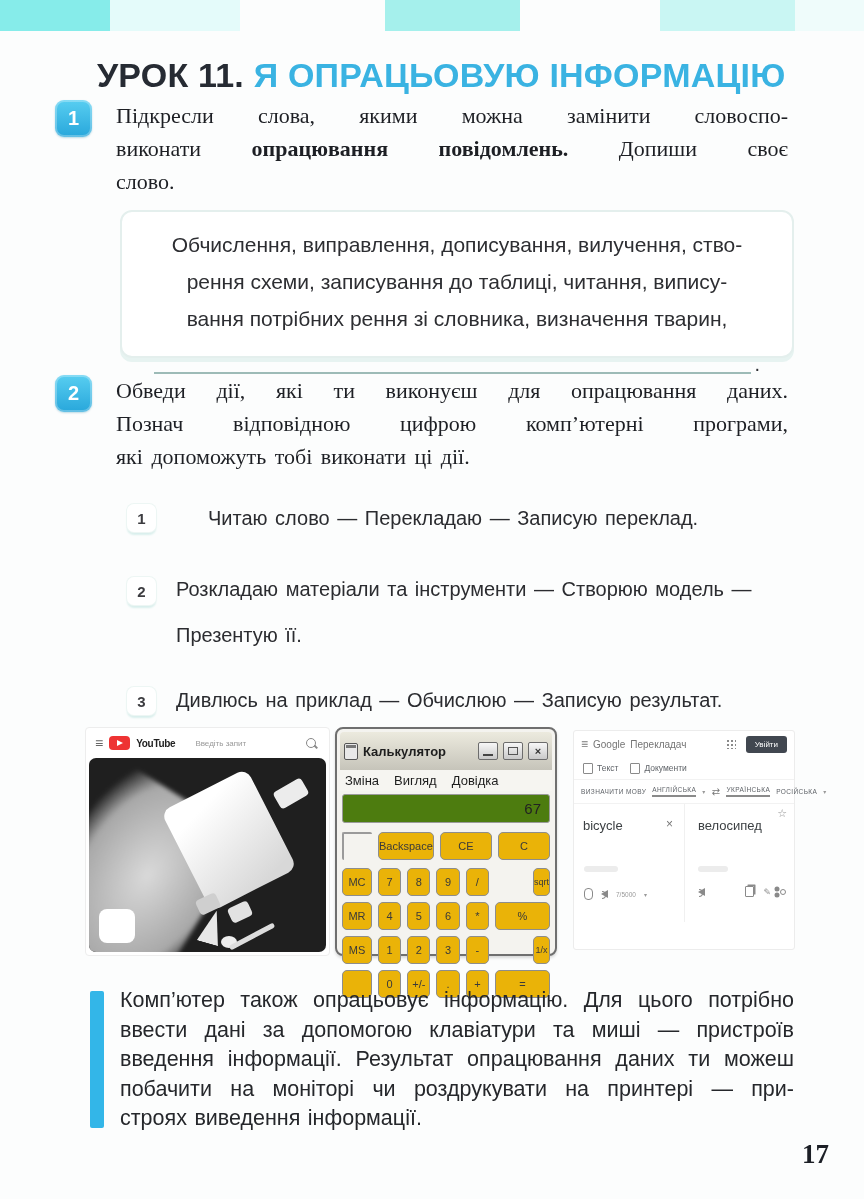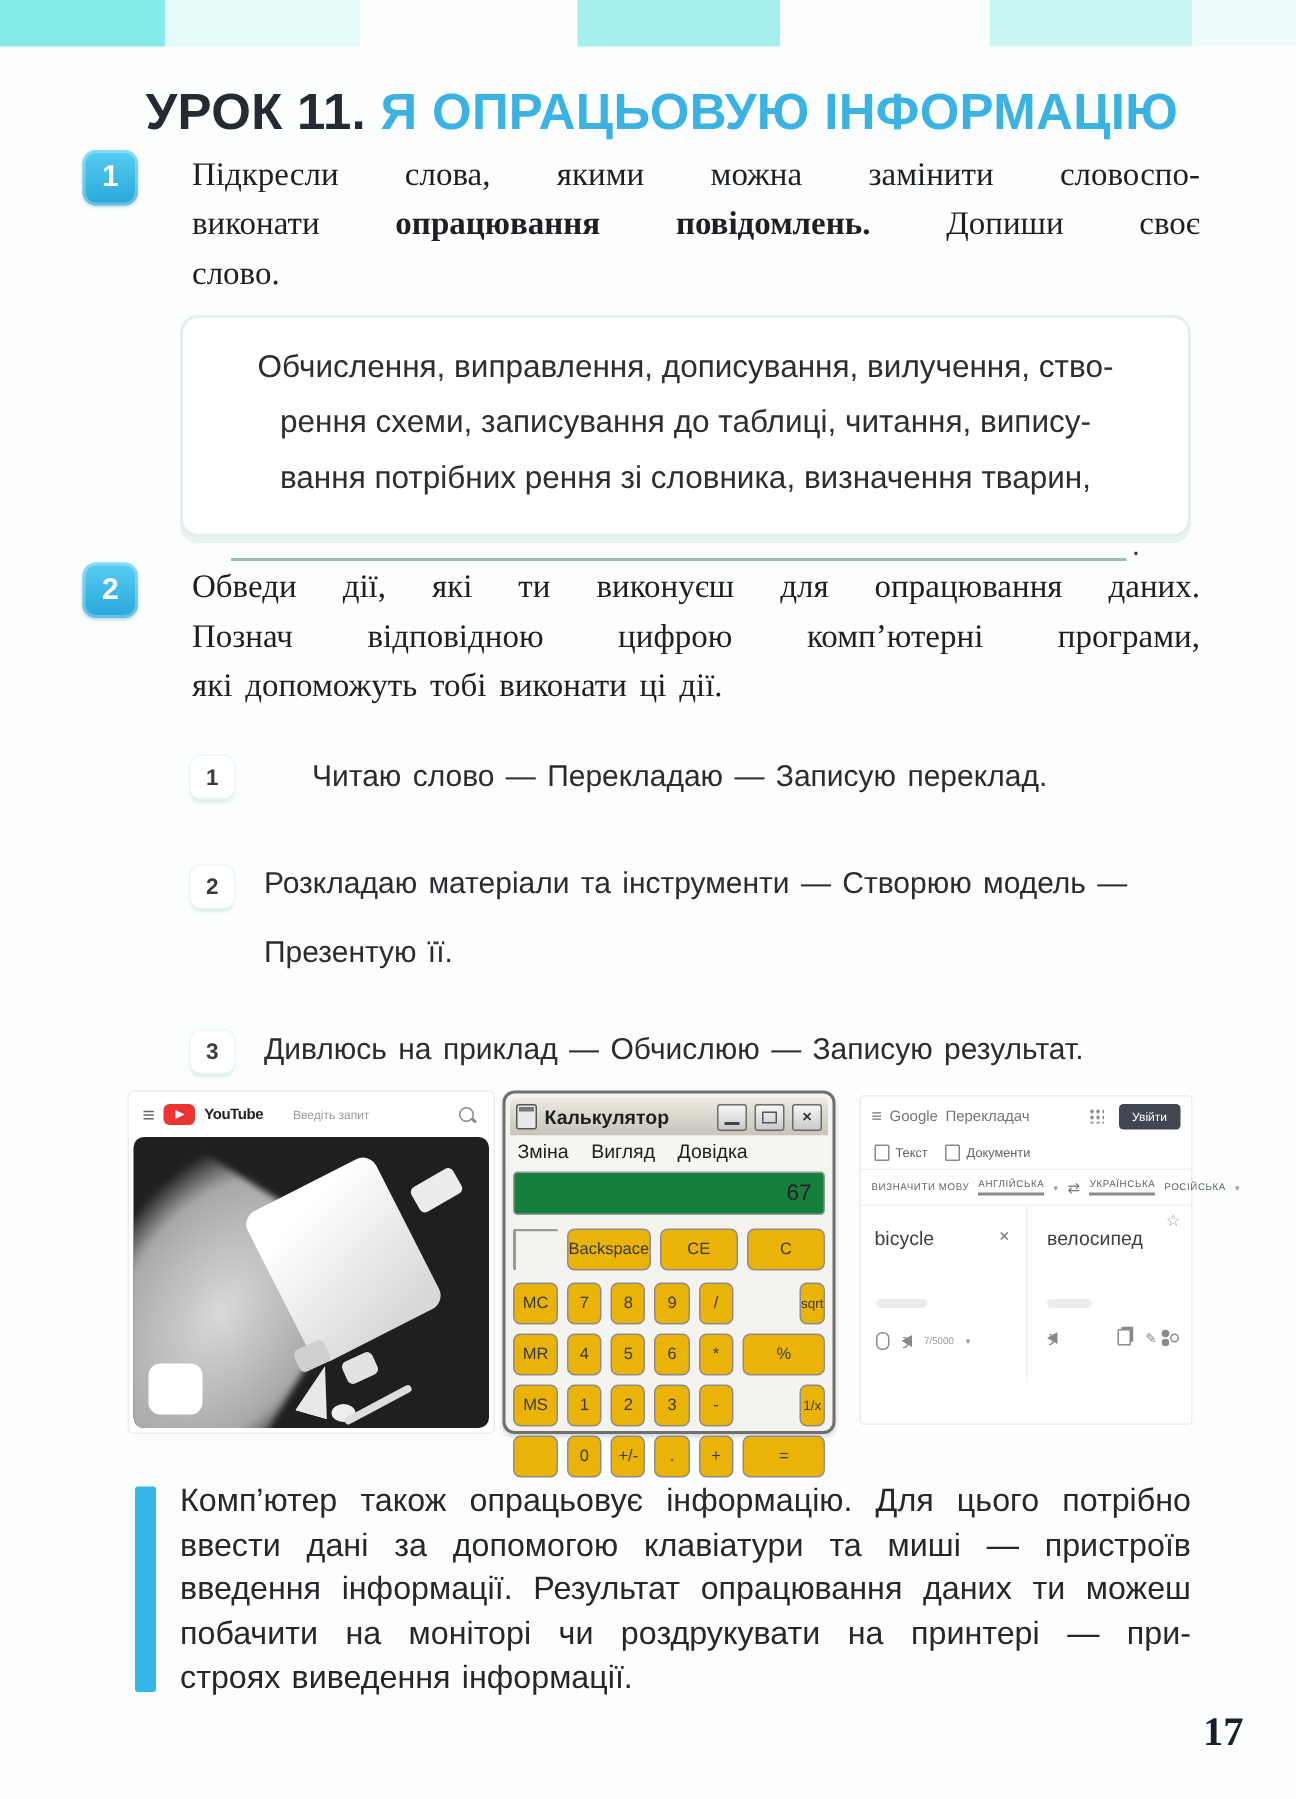--- a/index.html
+++ b/index.html
@@ -19,21 +19,21 @@
   .title .cyan{color:#3ab3e2;}
 
   
   .badge-lg{position:absolute;width:37px;height:37px;border-radius:9px;
             background:linear-gradient(180deg,#58cef1,#28a7db);
             box-shadow:inset 0 0 0 2px rgba(255,255,255,.28),0 1px 2px rgba(0,120,160,.25);
             color:#fff;font-weight:700;font-size:20px;display:flex;align-items:center;justify-content:center;}
   .badge1{left:55px;top:100px;} .badge2{left:55px;top:375px;}
 
   
-  .serif-par{position:absolute;left:128px;width:672px;font-family:"Liberation Serif",serif;
+  .serif-par{position:absolute;left:116px;width:672px;font-family:"Liberation Serif",serif;
              font-size:22px;line-height:33px;color:#1d1f24;word-spacing:3px;}
   .t1{top:99px;} .t2{top:374px;}
   .jl{text-align:justify;text-align-last:justify;}
   .serif-par b{font-weight:700;}
 
   
   .word-box{position:absolute;left:120px;top:210px;width:674px;height:148px;background:#fff;
             border:2px solid #e4efed;border-radius:12px;box-shadow:0 4px 0 #e7f3f1;
             padding:14px 18px 0;box-sizing:border-box;text-align:center;
             font-size:21px;line-height:37px;color:#2d2e32;}
@@ -74,31 +74,31 @@
   .nub2{position:absolute;left:140px;top:146px;width:22px;height:16px;transform:rotate(-25deg);background:#e2e2e2;border-radius:4px;}
   .cone{position:absolute;left:112px;top:152px;width:22px;height:34px;background:#e8e8e8;
         clip-path:polygon(50% 0,100% 100%,0 100%);transform:rotate(16deg);}
   .spoon{position:absolute;left:138px;top:176px;width:50px;height:5px;background:#ddd;transform:rotate(-28deg);border-radius:3px;}
   .spoon-bowl{position:absolute;left:132px;top:178px;width:16px;height:12px;background:#eee;border-radius:50%;}
   .yt-sq{position:absolute;left:10px;bottom:9px;width:36px;height:34px;background:#fff;border-radius:8px;}
 
   
   .calc{left:335px;top:727px;width:222px;height:229px;background:#f4f3ef;border:2px solid #6f6f6f;
         border-radius:8px;box-sizing:border-box;padding:3px;box-shadow:0 2px 3px rgba(0,0,0,.15);}
-  .calc-title{height:25px;background:linear-gradient(180deg,#eceade,#c6c4ba);border-radius:4px 4px 0 0;
+  .calc-title{height:38px;background:linear-gradient(180deg,#eceade,#c6c4ba);border-radius:4px 4px 0 0;
               display:flex;align-items:center;gap:5px;padding:0 4px;}
   .calc-ico{width:12px;height:15px;background:#e8e8e8;border:1px solid #555;border-radius:2px;position:relative;flex:0 0 auto;}
   .calc-ico::before{content:"";position:absolute;left:1px;right:1px;top:1px;height:3px;background:#777;}
   .calc-title-text{font-size:13px;font-weight:700;color:#1e1e1e;flex:1;}
   .winbtn{width:18px;height:16px;border:1px solid #6c6c6c;border-radius:2px;background:linear-gradient(180deg,#f7f7f7,#c9c9c9);
           display:flex;align-items:center;justify-content:center;font-size:11px;font-weight:700;color:#333;position:relative;}
   .winbtn.minb::after{content:"";position:absolute;left:4px;right:4px;bottom:3px;height:2px;background:#444;}
   .winbtn.maxb::after{content:"";position:absolute;left:4px;right:4px;top:4px;bottom:4px;border:1.5px solid #555;}
   .calc-menu{height:21px;display:flex;gap:15px;align-items:center;padding:0 5px;font-size:13px;color:#1e1e1e;background:#f6f5f1;}
-  .calc-display{margin:3px 2px 0;height:27px;background:#15803d;border:1px solid #9a9a9a;border-radius:3px;
+  .calc-display{margin:3px 2px 0;height:27px;background:#4d7c0f;border:1px solid #9a9a9a;border-radius:3px;
                 display:flex;align-items:center;justify-content:flex-end;padding-right:8px;font-size:15px;color:#222;}
   .calc-keys{margin:9px 2px 0;}
   .calc-row-top{display:grid;grid-template-columns:30px 1fr 1fr 1fr;gap:6px;margin-bottom:8px;}
   .mem-ind{height:26px;border-left:2px solid #9a9a9a;border-top:2px solid #9a9a9a;border-radius:2px;}
   .calc-grid{display:grid;grid-template-columns:30px repeat(5,1fr);gap:6px;}
   .ckey{height:26px;background:#eab308;border:1px solid #8d8d8d;border-radius:5px;
         display:flex;align-items:center;justify-content:center;font-size:11px;color:#3a3a3a;}
   .ckey.small{font-size:9px;margin-left:38px;}
 
   

